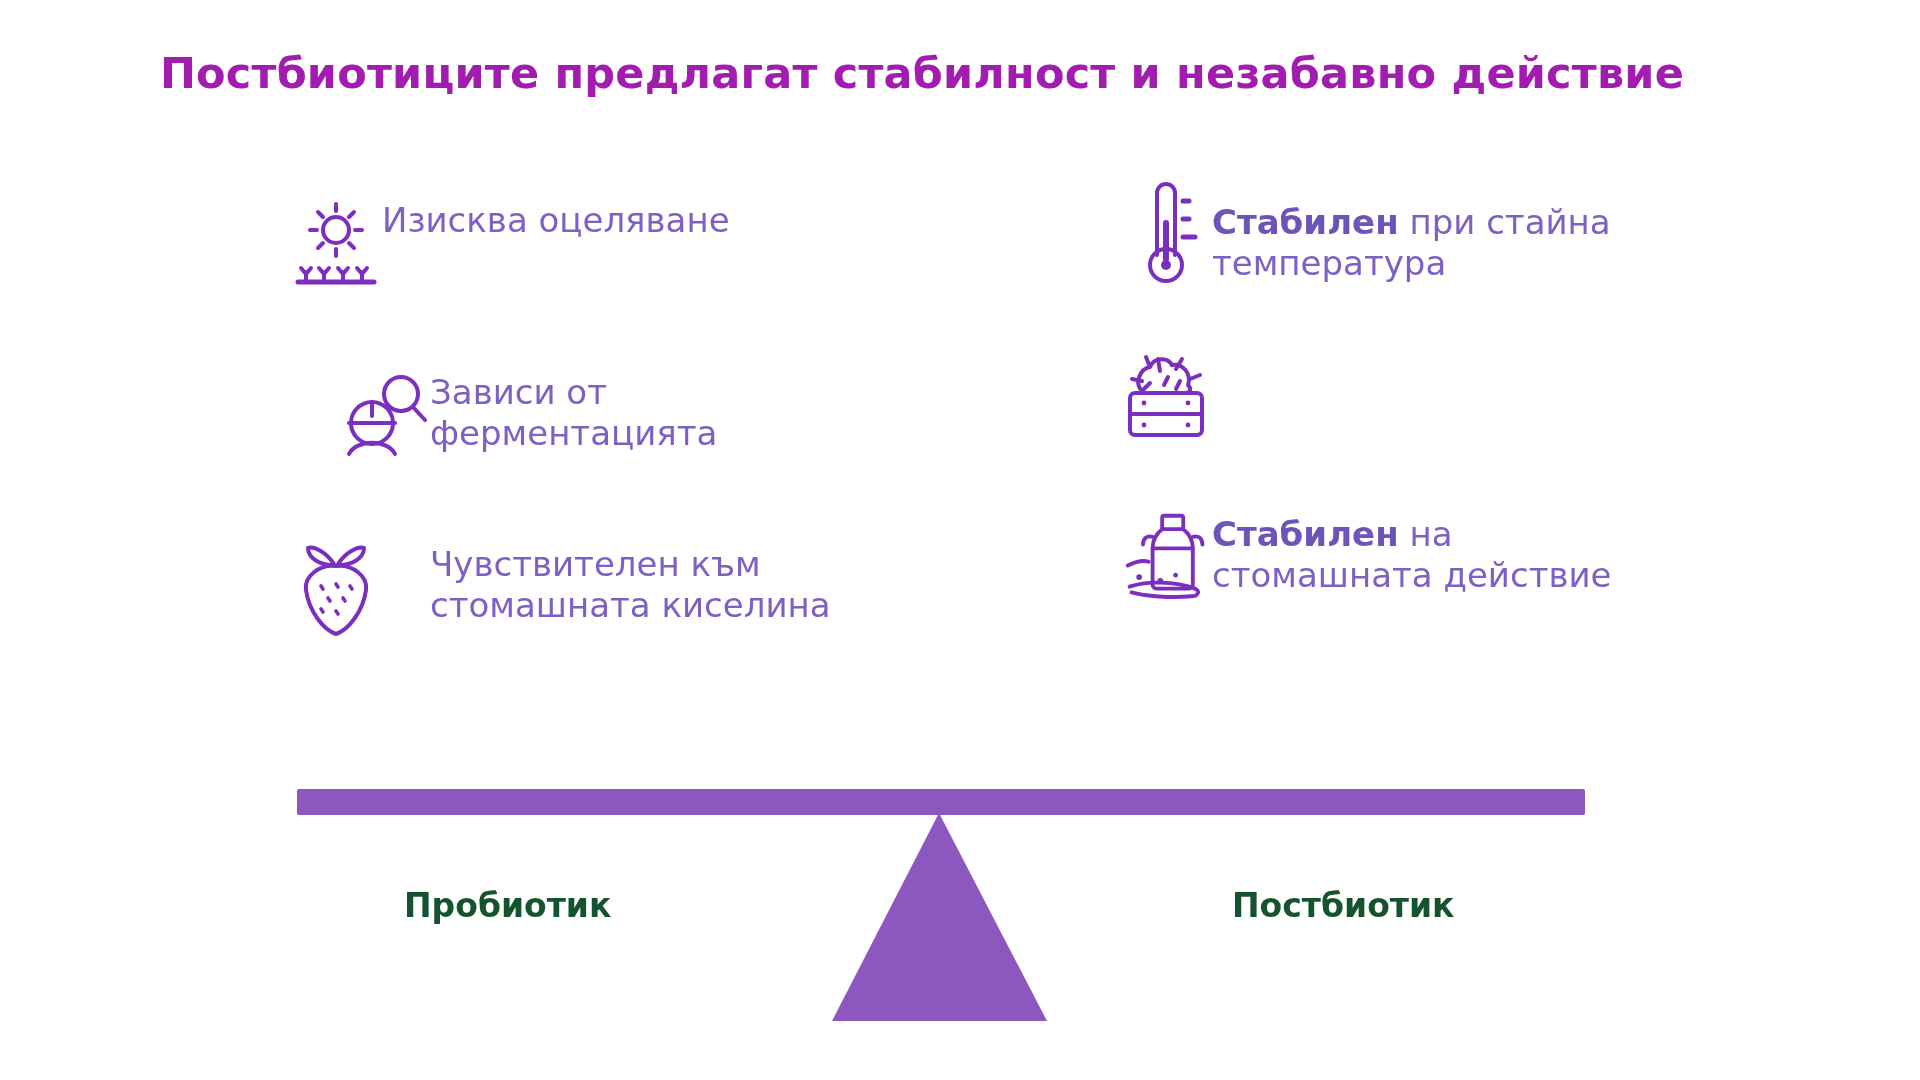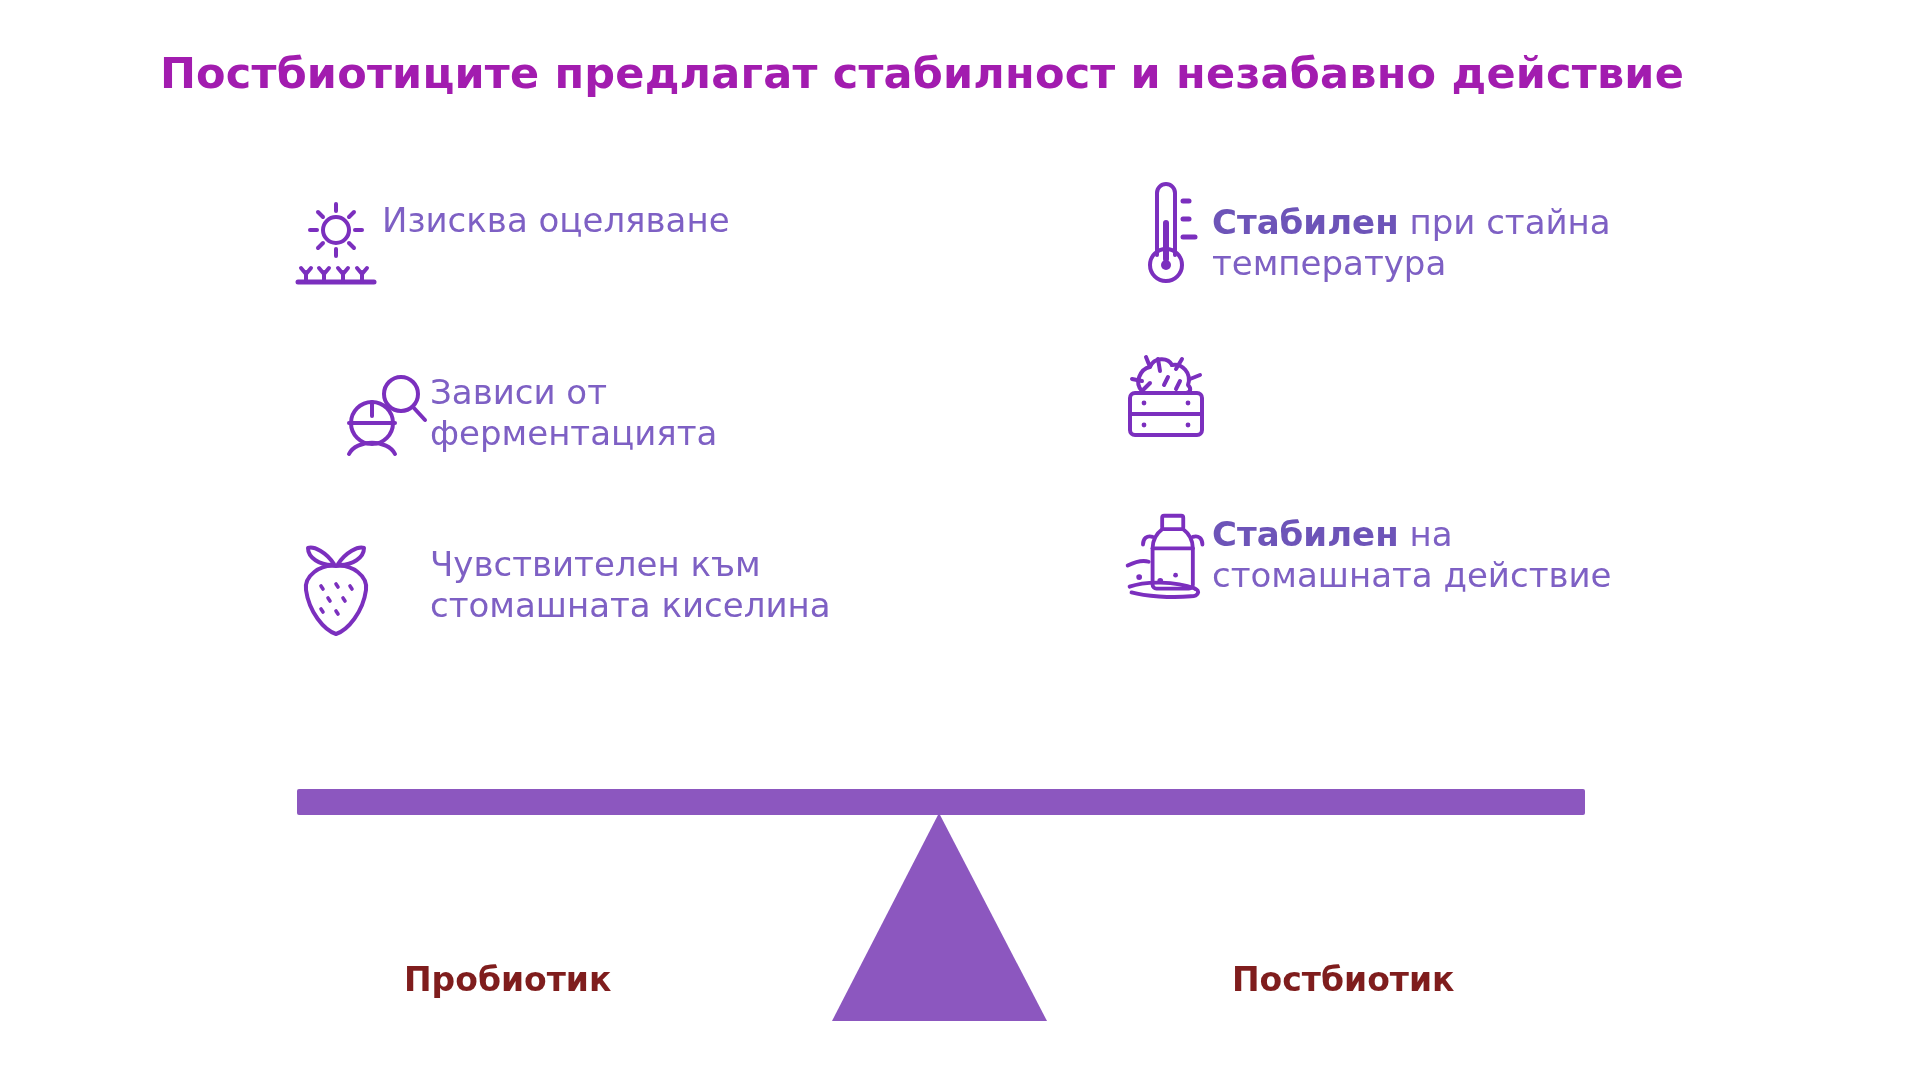--- a/index.html
+++ b/index.html
@@ -92,25 +92,25 @@
     position: absolute;
     left: 832px;
     top: 813px;
     width: 215px;
     height: 208px;
   }
   #balance-fulcrum svg { display: block; }
 
   .balance-label {
     position: absolute;
-    top: 960px;
+    top: 886px;
     font-family: "DejaVu Sans", "Liberation Sans", sans-serif;
     font-weight: bold;
     font-size: 33px;
-    color: #7f1d1d;
+    color: #14532d;
     white-space: nowrap;
   }
   #label-probiotic  { left: 404px; }
   #label-postbiotic { left: 1232px; text-align: right; }
 </style>
 </head>
 <body>
 
 <div id="title">Постбиотиците предлагат стабилност и незабавно действие</div>
 

